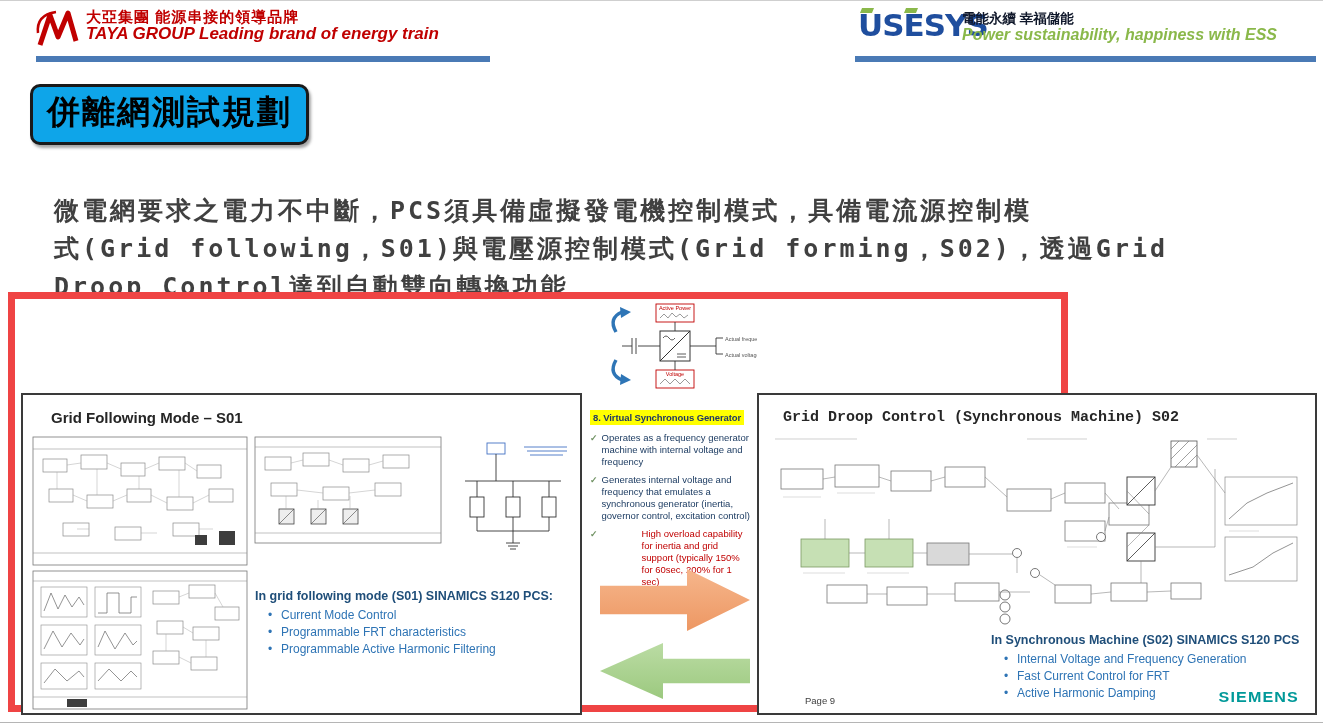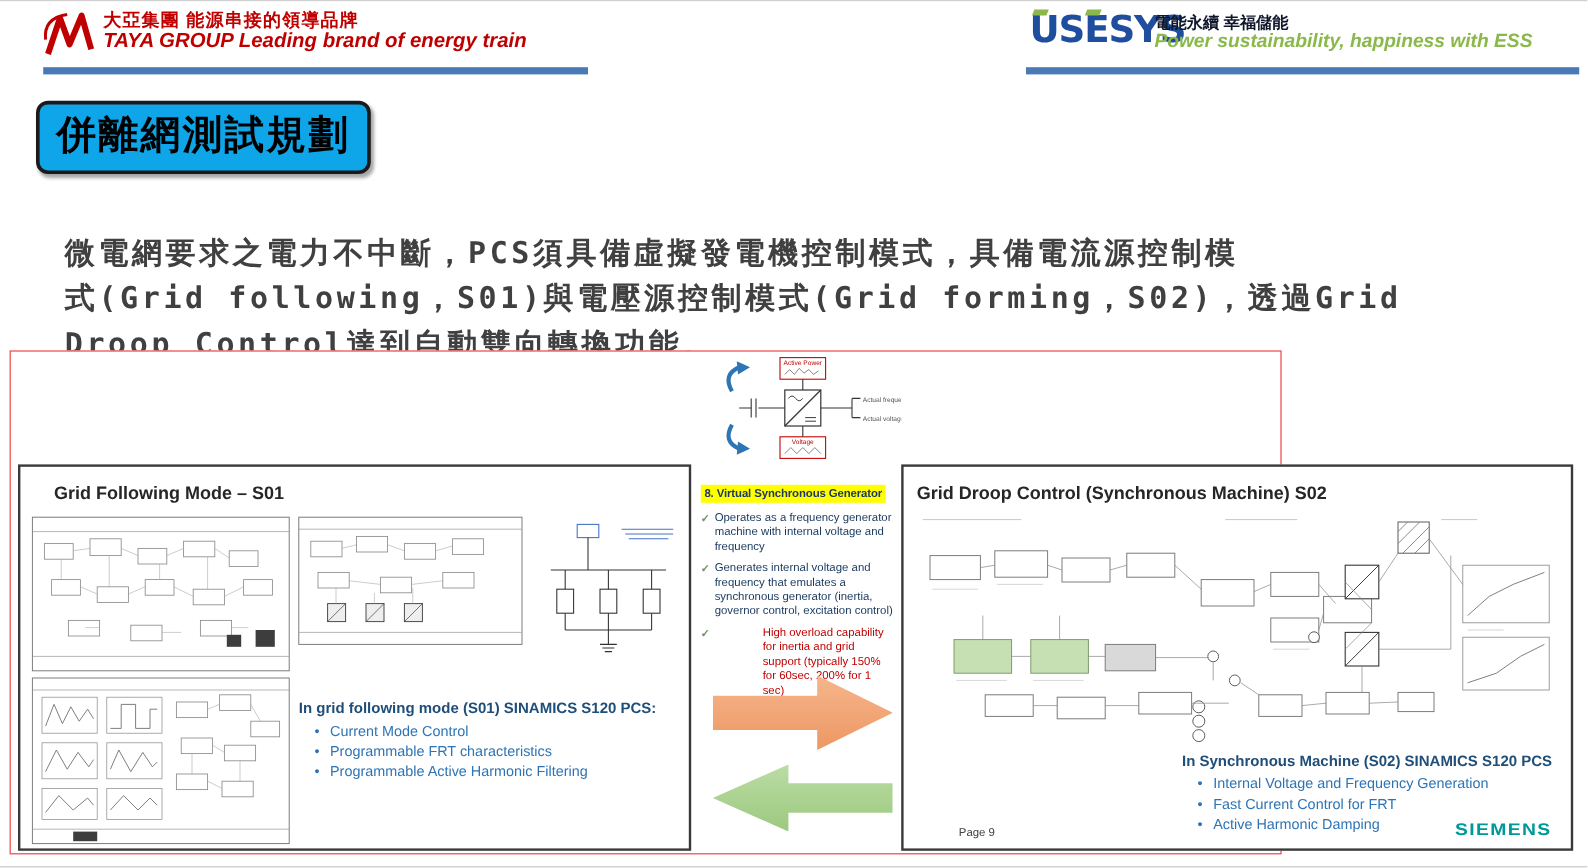--- a/index.html
+++ b/index.html
@@ -22,30 +22,30 @@
 
   
   .title-box{position:absolute;left:30px;top:83px;border:3px solid #1a1a1a;border-radius:10px;
              padding:3px 14px 7px;font-size:33px;font-weight:bold;color:#000;background:#0ea5e9;
              box-shadow:2px 3px 3px rgba(0,0,0,.35);letter-spacing:2px;}
   .intro{position:absolute;left:54px;top:146px;width:1255px;font-weight:bold;color:#404040;
          font-size:25px;line-height:38px;letter-spacing:3px;
          font-family:"DejaVu Sans Mono","Liberation Sans",sans-serif;margin-top:45px;}
 
   
-  .main-box{position:absolute;left:8px;top:291px;width:1060px;height:420px;border:1px solid #ef4444;
+  .main-box{position:absolute;left:8px;top:291px;width:1060px;height:420px;border:7px solid #ef4444;
             background:#fff;box-sizing:border-box;padding-left:44px;}
   .vsm{position:absolute;left:577px;top:3px;}
 
   .panel{position:absolute;border:2px solid #3a3a3a;background:#fff;box-sizing:border-box;}
   .panel.left{left:6px;top:94px;width:561px;height:322px;}
   .panel.right{left:742px;top:94px;width:560px;height:322px;}
   .panel-title{position:absolute;font-size:15px;font-weight:bold;color:#262626;white-space:nowrap;}
   .panel.left .panel-title{left:28px;top:14px;}
-  .panel.right .panel-title{left:11px;top:14px;}
+  .panel.right .panel-title{left:24px;top:14px;font-family:Liberation Mono, monospace;}
   .collage{position:absolute;left:4px;top:40px;}
   .rp-diagram{position:absolute;left:8px;top:38px;}
 
   .note{position:absolute;}
   .note-title{font-size:12.5px;font-weight:bold;color:#1F4E79;margin-bottom:4px;}
   .note-item{font-size:12px;color:#2E74B5;line-height:17px;padding-left:26px;position:relative;}
   .note-item::before{content:"\2022";position:absolute;left:13px;color:#2E74B5;}
   .note.left-note{left:232px;top:194px;width:334px;}
   .note.right-note{left:232px;top:238px;width:324px;}
 

